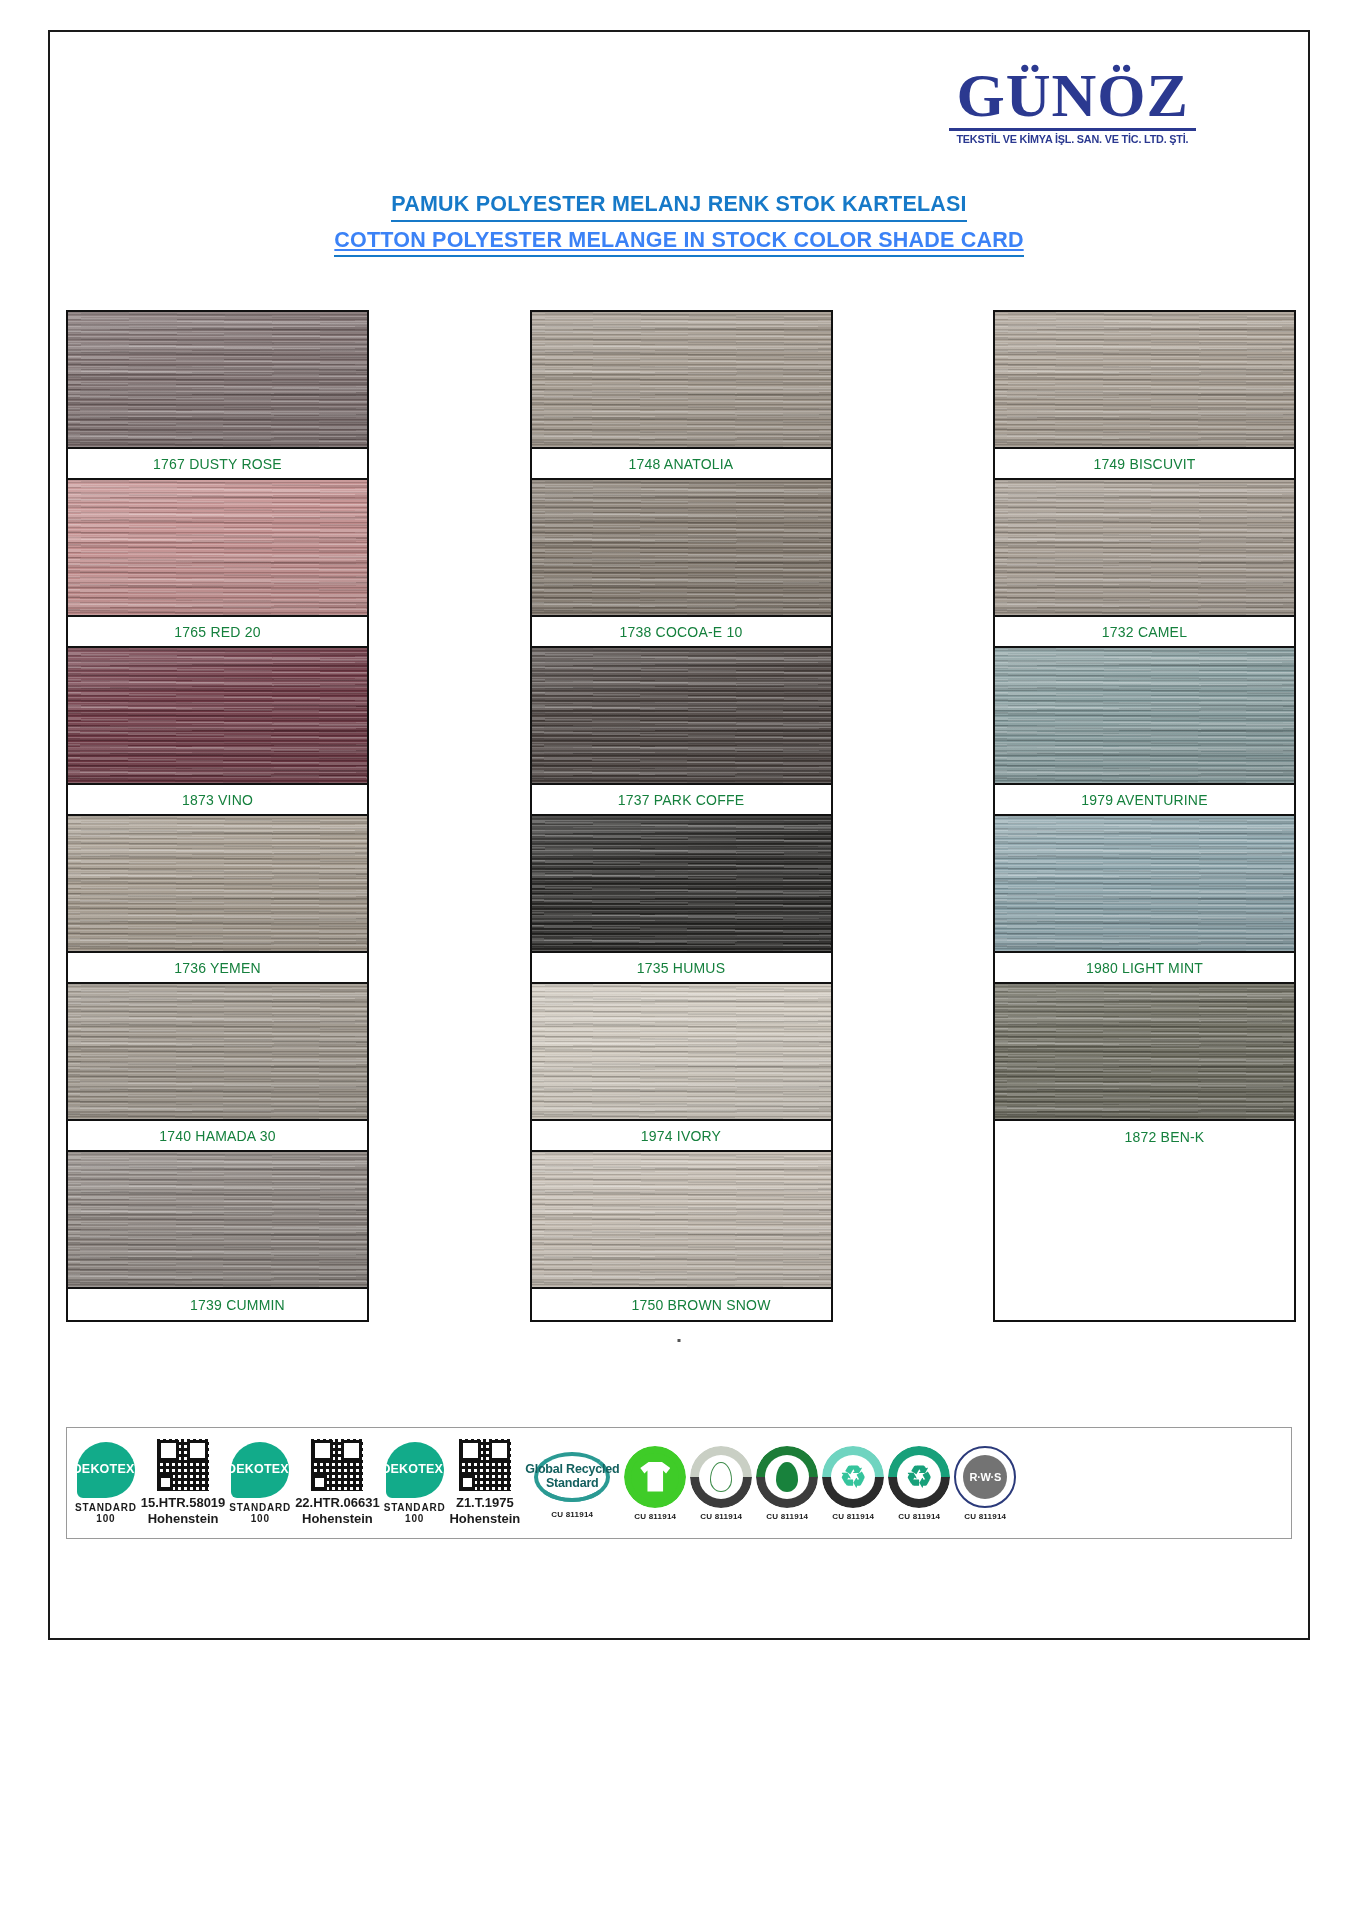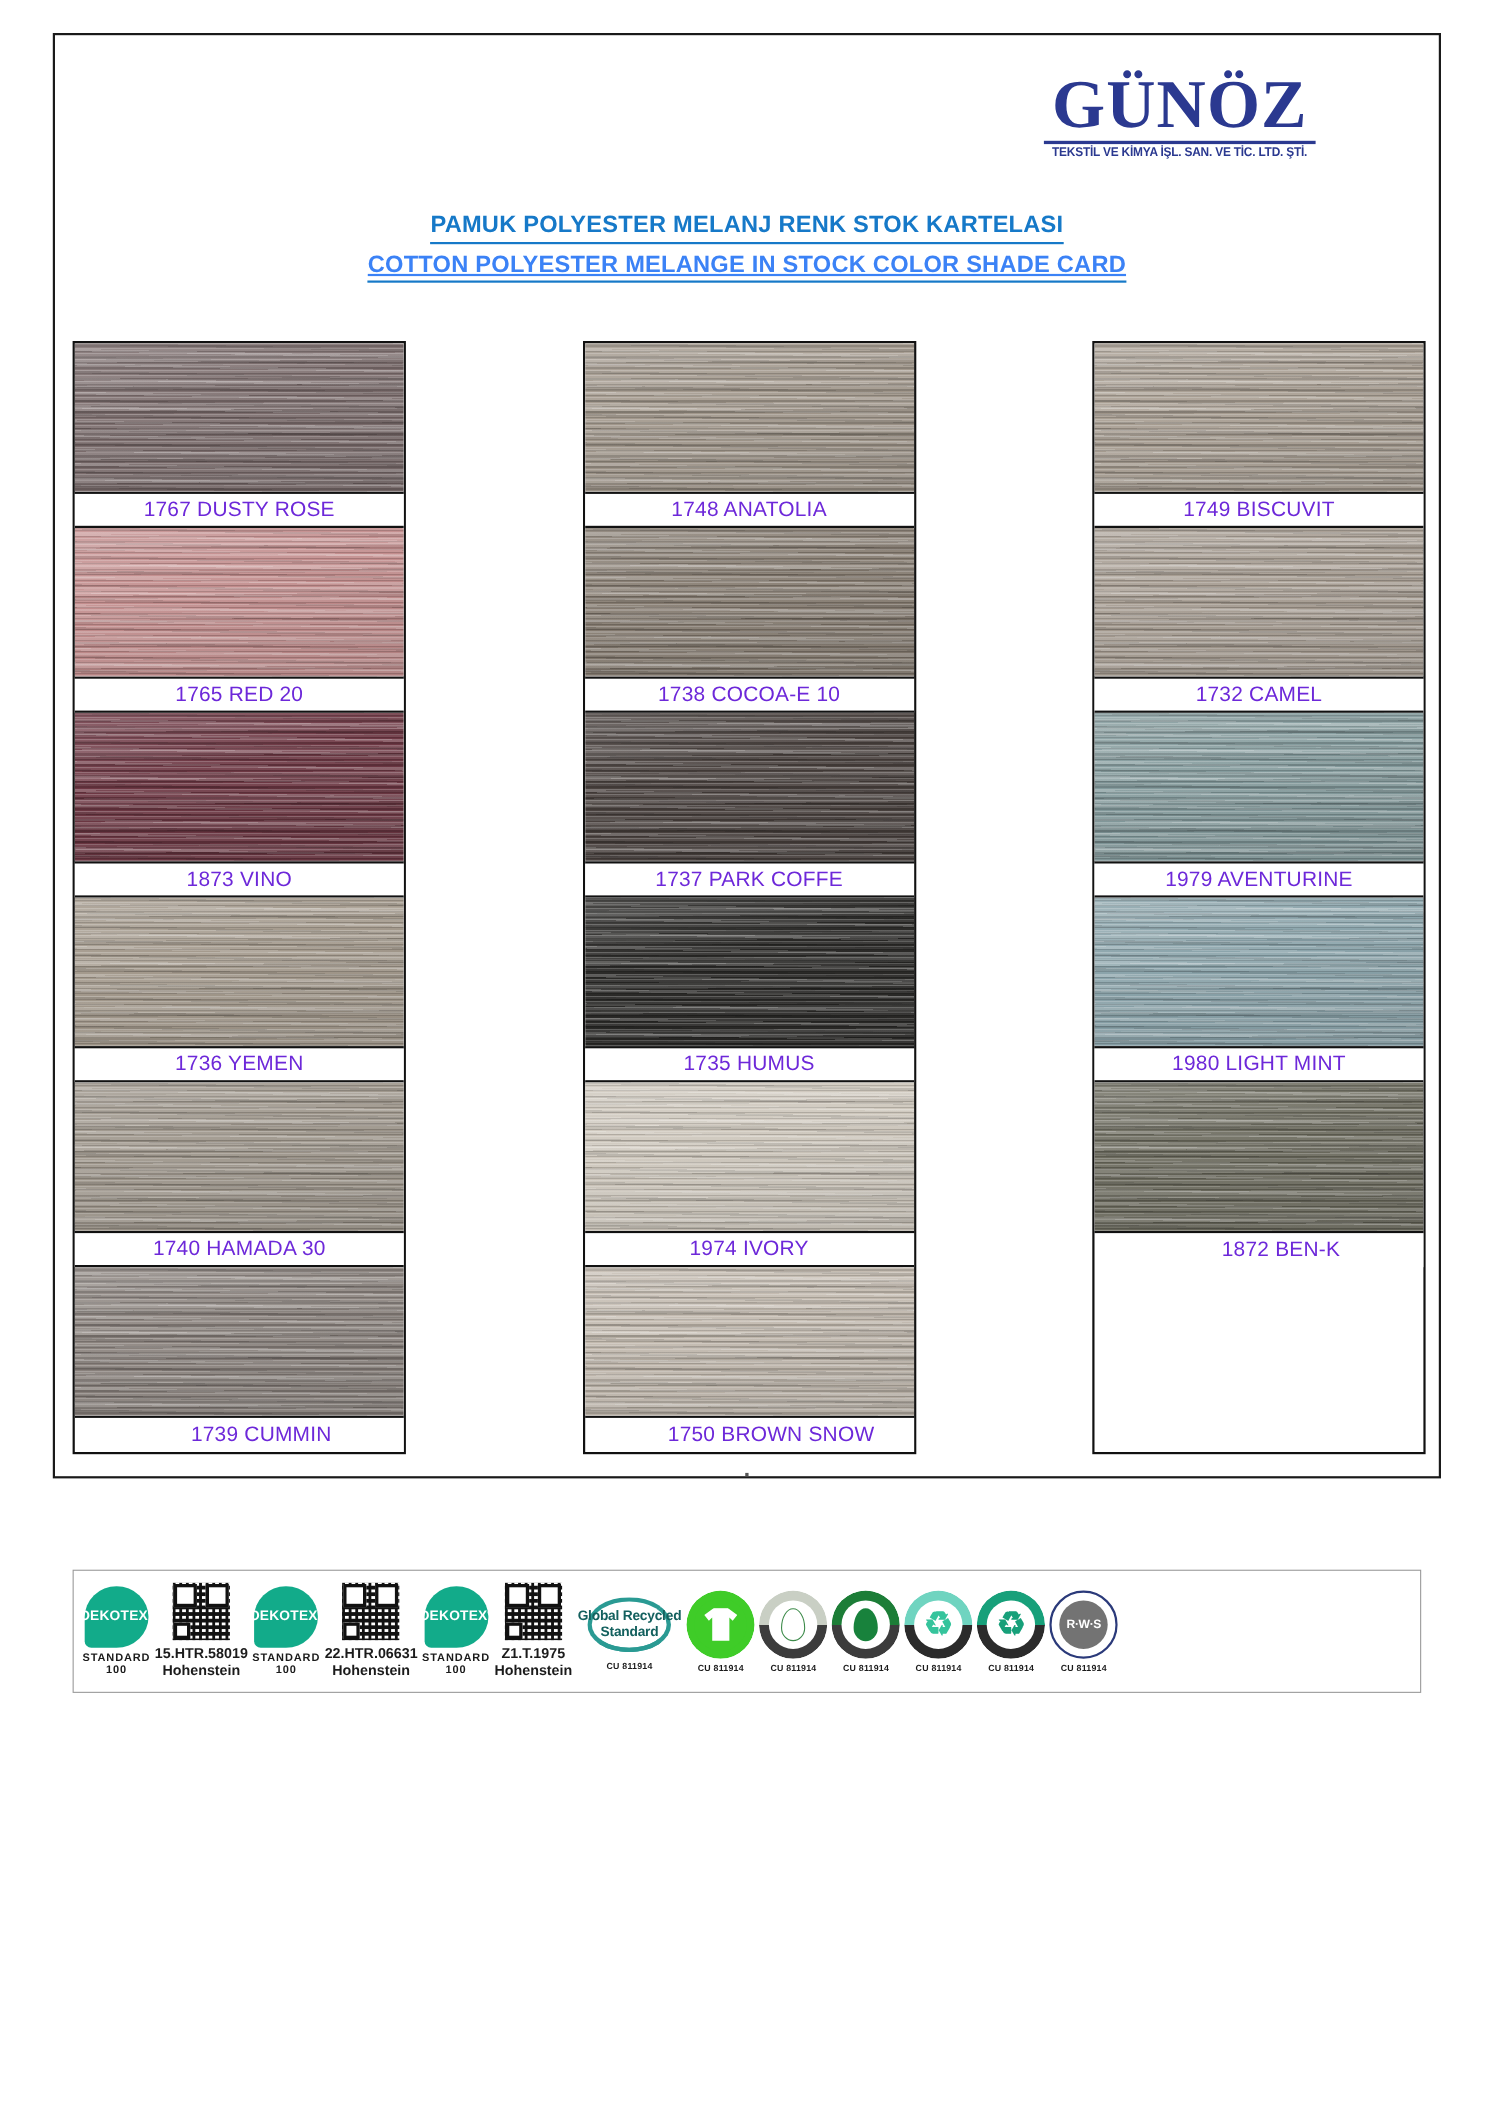--- a/index.html
+++ b/index.html
@@ -7,21 +7,21 @@
     width: 1357px; height: 1920px;
     background: #ffffff;
     font-family: "Liberation Sans", sans-serif;
     overflow: hidden;
   }
 
   
   .page {
     position: absolute;
     left: 48px; top: 30px;
-    width: 1262px; height: 1314px;
+    width: 1262px; height: 1610px;
     border: 2px solid #1a1a1a;
     background: #ffffff;
   }
 
   
   .header {
     position: absolute;
     left: 0; top: 0; right: 0;
     height: 230px;
   }
@@ -146,22 +146,22 @@
     position: absolute; inset: 0;
     background:
       linear-gradient(170deg, rgba(255,255,255,0.14), rgba(0,0,0,0.00) 38%, rgba(0,0,0,0.10));
   }
   .label {
     height: 31px;
     display: flex;
     align-items: center;
     justify-content: center;
     background: #ffffff;
-    font-size: 19px;
-    color: #6d28d9;
+    font-size: 14px;
+    color: #15803d;
     letter-spacing: 0.2px;
     border-bottom: 2px solid #111111;
     white-space: nowrap;
   }
   .cell:last-child .label { border-bottom: none; margin-left: 40px; }
 
   
   .cert-bar {
     position: absolute;
     left: 16px; right: 16px;

